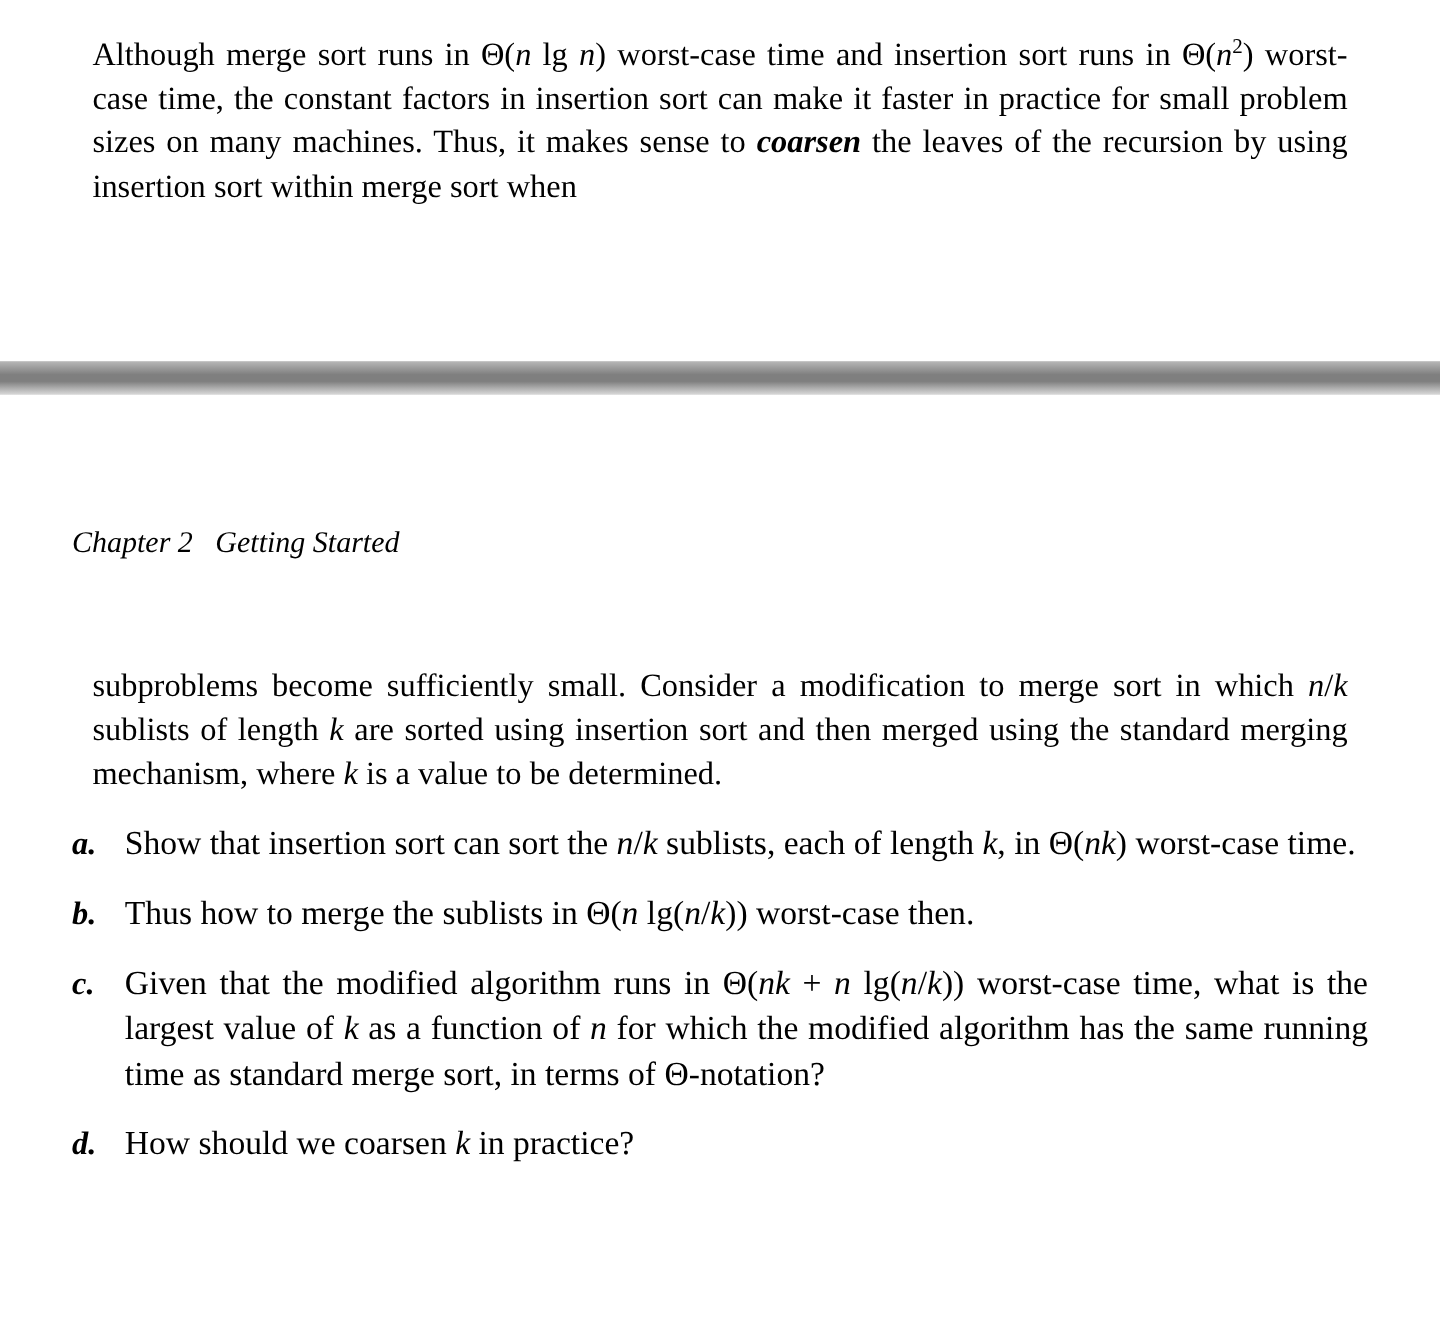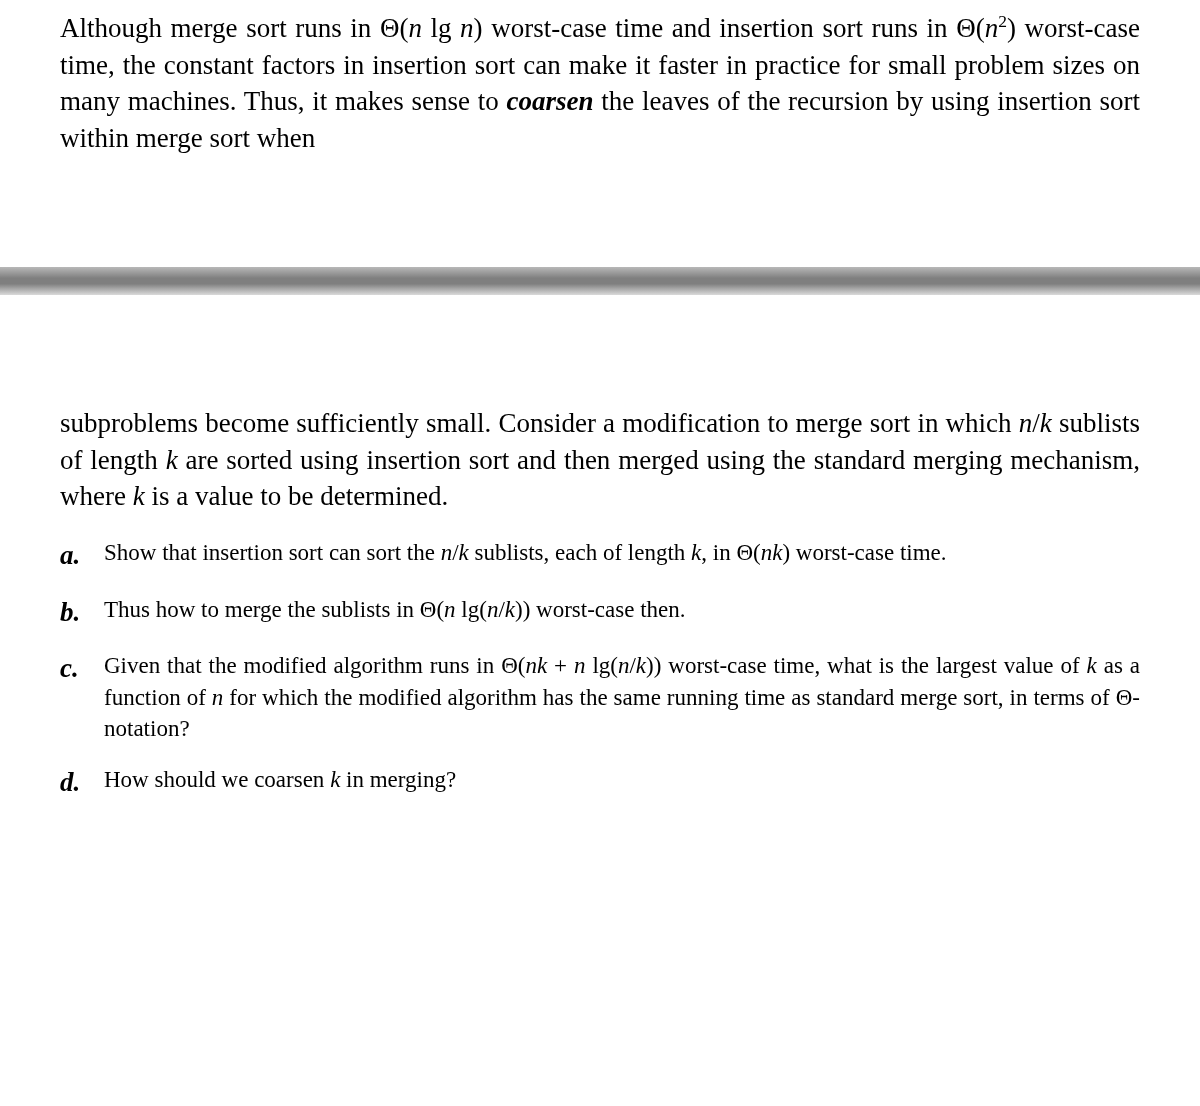--- a/index.html
+++ b/index.html
@@ -20,21 +20,21 @@
     padding: 110px 60px 30px 60px;
   }
   .page-break {
     height: 28px;
     background: linear-gradient(to bottom, #b8b8b8 0%, #7f7f7f 40%, #7f7f7f 60%, #dadada 100%);
   }
   .para {
     font-size: 27px;
     line-height: 1.36;
     text-align: justify;
-    margin: 0;
+    margin: 17px;
   }
   .para-first {
     padding-left: 0;
   }
   .chapter-header {
     font-style: italic;
     font-size: 25px;
     margin-bottom: 86px;
   }
   .list {
@@ -48,21 +48,21 @@
   .list-label {
     font-weight: bold;
     font-style: italic;
     font-size: 27px;
     width: 44px;
     flex: 0 0 44px;
     line-height: 1.36;
   }
   .list-body {
     flex: 1;
-    font-size: 23px;
+    font-size: 28px;
     line-height: 1.36;
     text-align: justify;
   }
   .math-it {
     font-style: italic;
     font-family: "Times New Roman", Times, serif;
   }
   .sup {
     font-size: 0.65em;
     vertical-align: super;
@@ -81,20 +81,23 @@
   <div class="page-top">
     <p class="para para-first">
       <span>Although merge sort runs in Θ(</span><span class="math-it">n</span><span> lg </span><span class="math-it">n</span><span>) worst-case time and insertion sort runs in Θ(</span><span class="math-it">n</span><span class="sup">2</span><span>) worst-case time, the constant factors in insertion sort can make it faster in practice for small problem sizes on many machines.  Thus, it makes sense to </span><span class="emph">coarsen</span><span> the leaves of the recursion by using insertion sort within merge sort when</span>
     </p>
   </div>
 
   <div class="page-break"></div>
 
   <div class="page-bottom">
 
+    <div class="chapter-header">
+      <span>Chapter 2</span>&nbsp;&nbsp;&nbsp;<span>Getting Started</span>
+    </div>
 
     <p class="para">
       <span>subproblems become sufficiently small.  Consider a modification to merge sort in which </span><span class="math-it">n</span><span>/</span><span class="math-it">k</span><span> sublists of length </span><span class="math-it">k</span><span> are sorted using insertion sort and then merged using the standard merging mechanism, where </span><span class="math-it">k</span><span> is a value to be determined.</span>
     </p>
 
     <div class="list">
 
       <div class="list-item">
         <div class="list-label">a.</div>
         <div class="list-body">
@@ -112,20 +115,20 @@
       <div class="list-item">
         <div class="list-label">c.</div>
         <div class="list-body">
           <span>Given that the modified algorithm runs in Θ(</span><span class="math-it">nk</span><span> + </span><span class="math-it">n</span><span> lg(</span><span class="math-it">n</span><span>/</span><span class="math-it">k</span><span>)) worst-case time, what is the largest value of </span><span class="math-it">k</span><span> as a function of </span><span class="math-it">n</span><span> for which the modified algorithm has the same running time as standard merge sort, in terms of Θ-notation?</span>
         </div>
       </div>
 
       <div class="list-item">
         <div class="list-label">d.</div>
         <div class="list-body">
-          <span>How should we coarsen </span><span class="math-it">k</span><span> in merging?</span>
+          <span>How should we coarsen </span><span class="math-it">k</span><span> in practice?</span>
         </div>
       </div>
 
     </div>
   </div>
 
 </div>
 
 </body></html>

